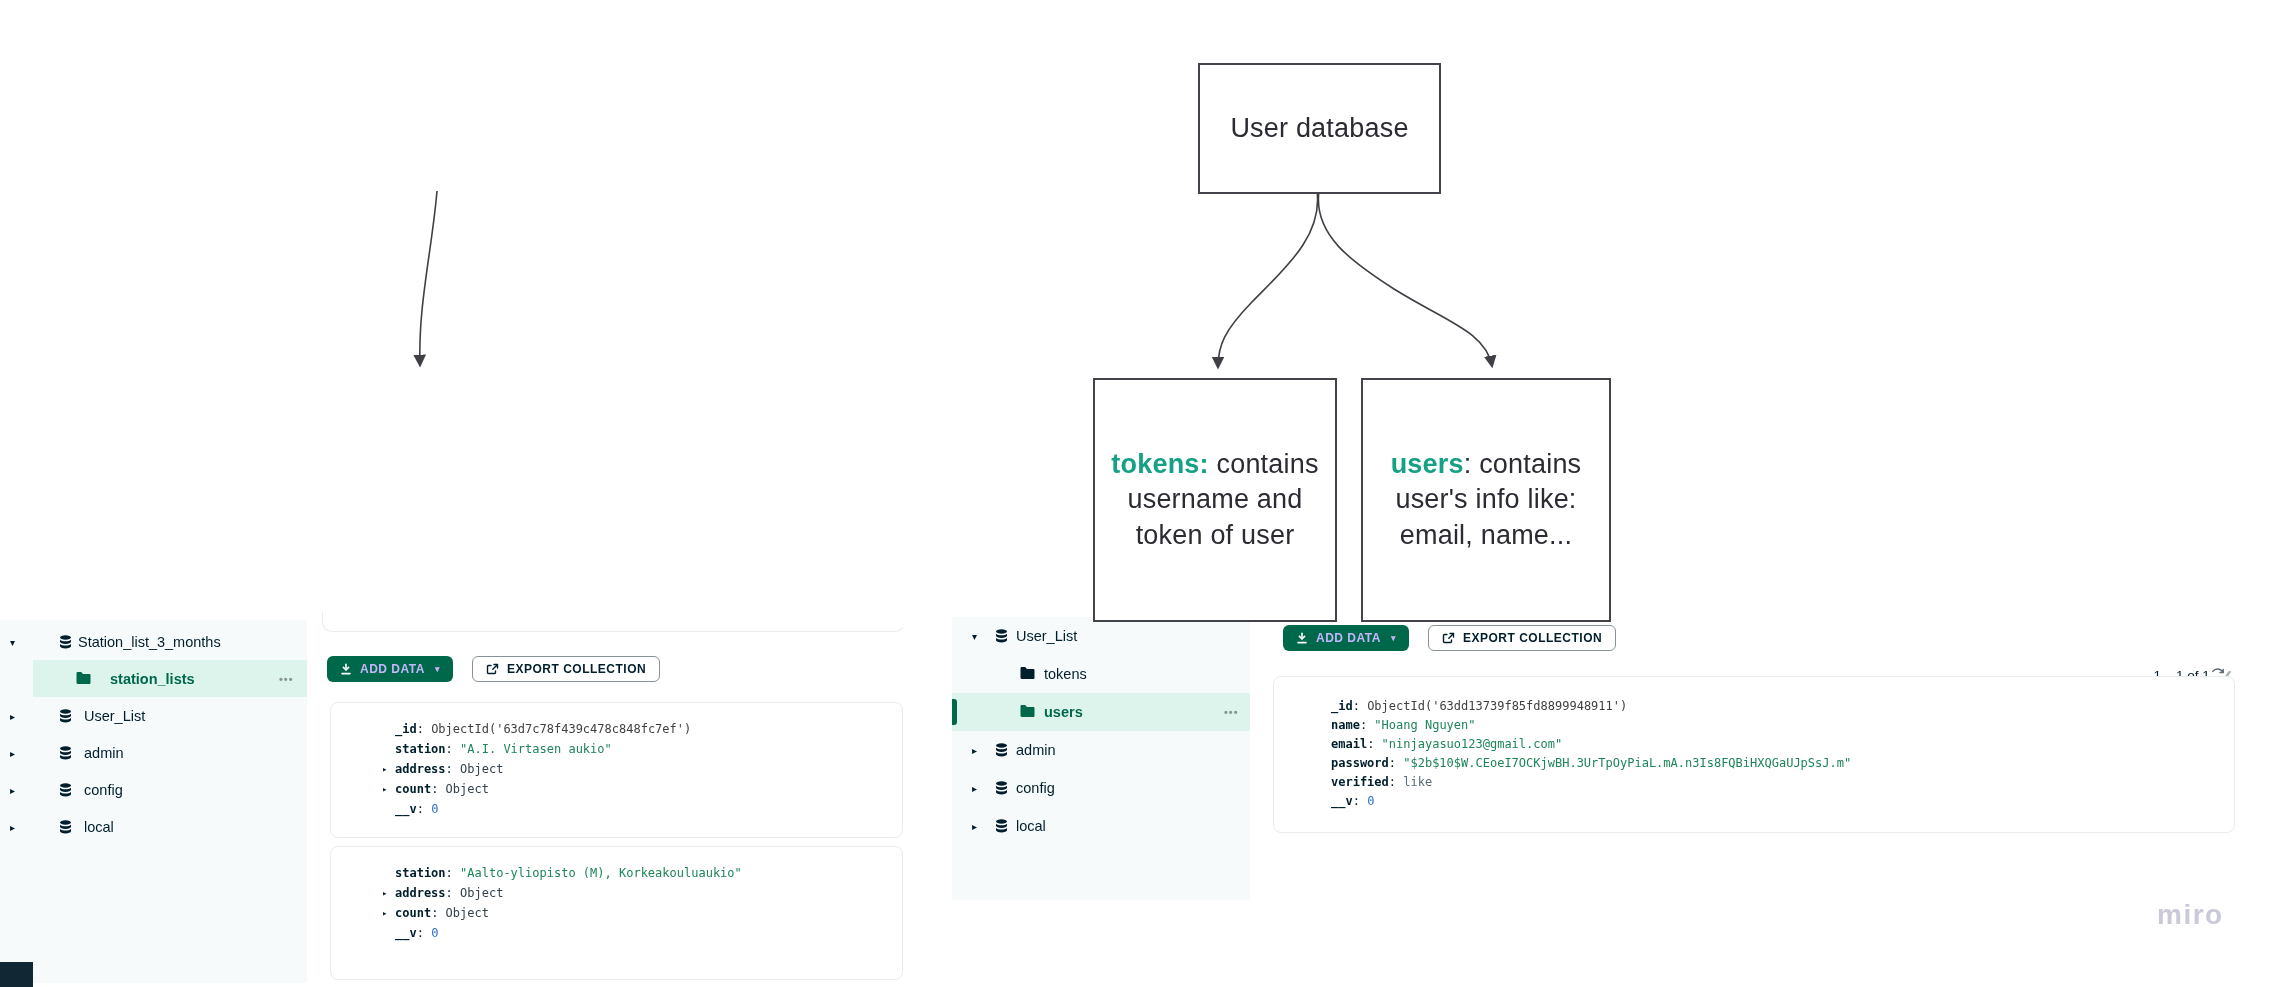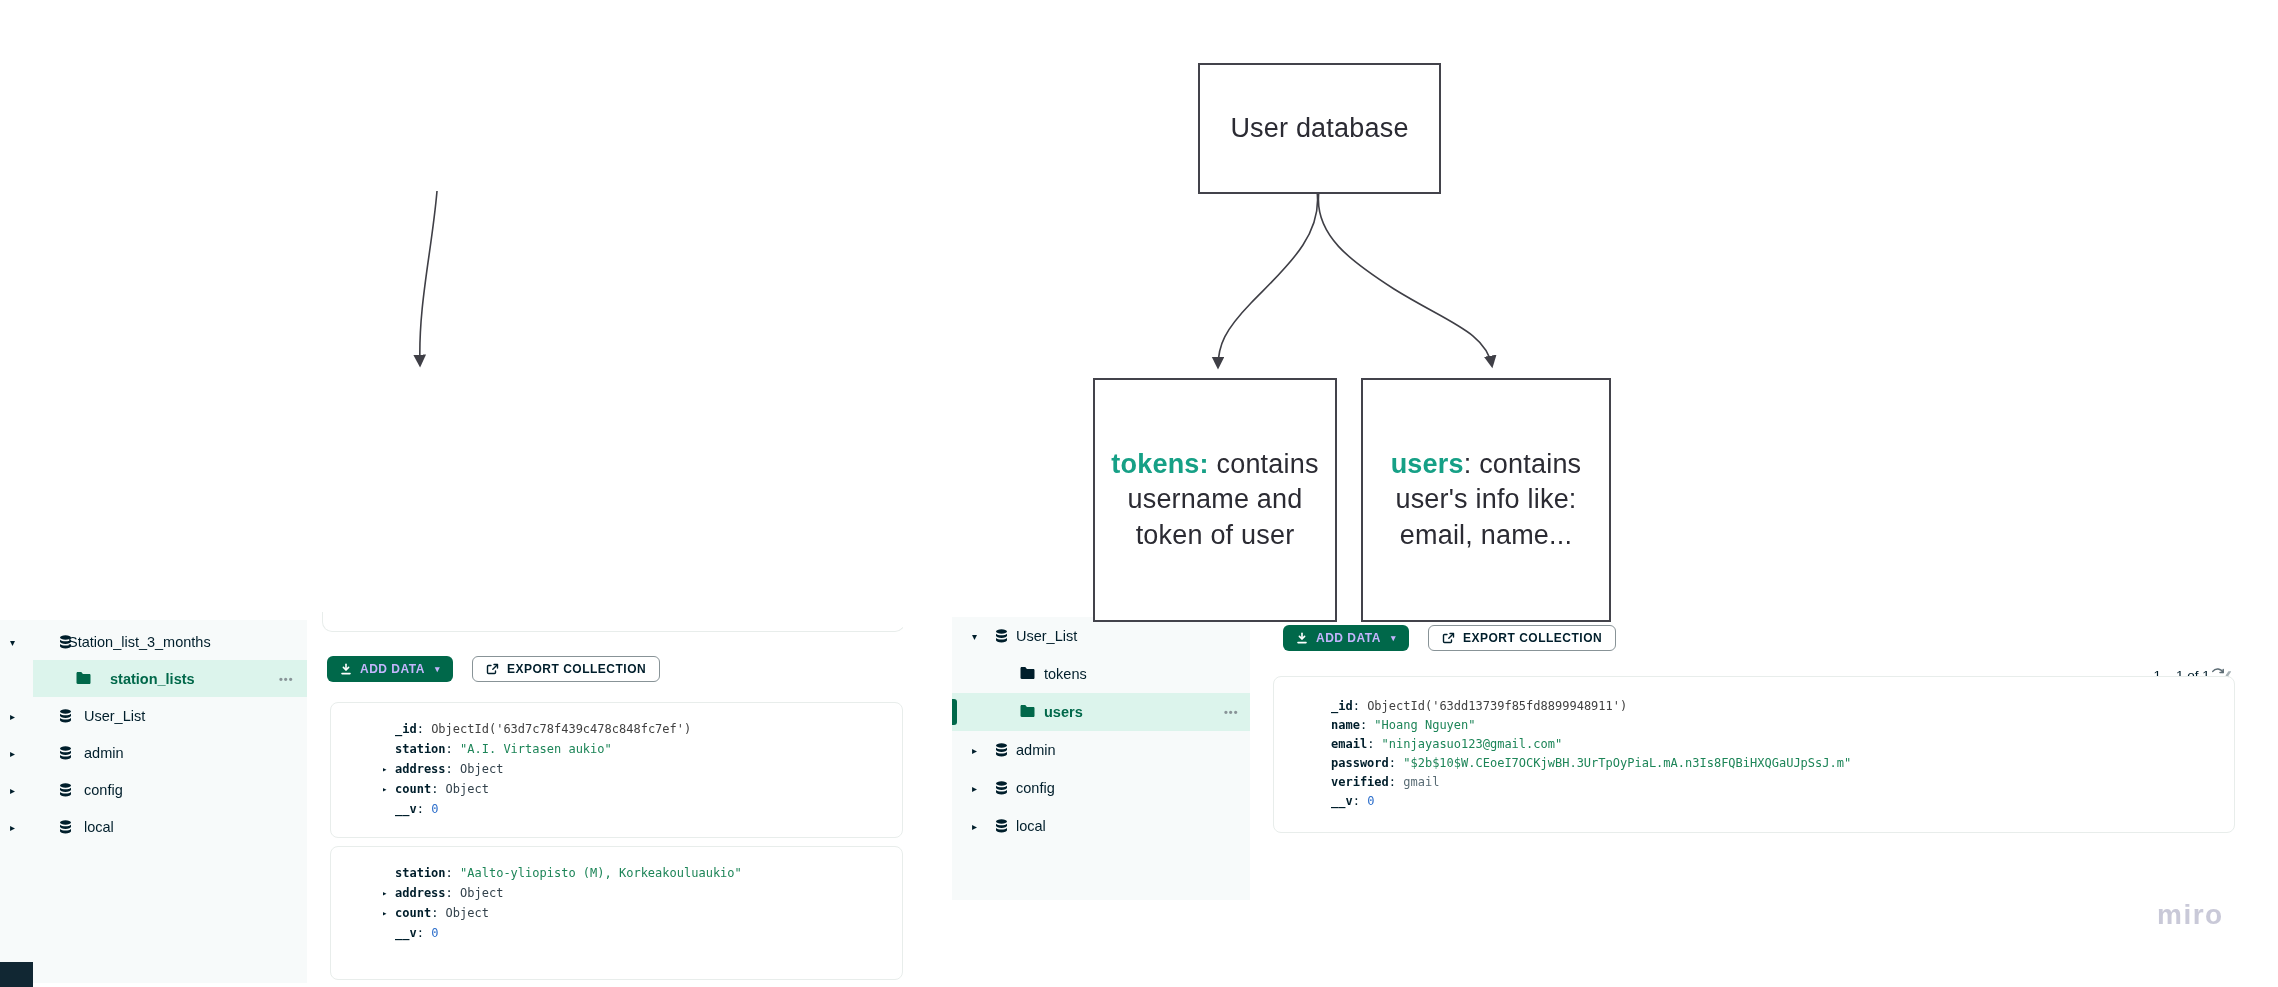--- a/index.html
+++ b/index.html
@@ -66,21 +66,21 @@
   <div class="compass" style="left:0;top:612px;width:903px;height:375px">
     <div class="cs-sidebar" style="left:0;top:8px;width:307px;height:363px">
       <div id="sb-left">
           <div class="cs-row" style="top: 3px; height: 37px;">
             <span class="sb-caret" style="left:10px">▾</span>
             <span class="sb-ico" style="left:58px"><svg width="15" height="15" viewBox="0 0 15 15" fill="#001e2b">
                 <ellipse cx="7.5" cy="3" rx="5.5" ry="2.2"></ellipse>
                 <path d="M2 5.2c1.2 1 3.2 1.5 5.5 1.5s4.3-.5 5.5-1.5v2c0 1.2-2.5 2.2-5.5 2.2S2 8.4 2 7.2z"></path>
                 <path d="M2 9.6c1.2 1 3.2 1.5 5.5 1.5s4.3-.5 5.5-1.5v2.2c0 1.2-2.5 2.2-5.5 2.2S2 13 2 11.8z"></path>
               </svg></span>
-            <span class="sb-label" style="left:68px">Station_list_3_months</span>
+            <span class="sb-label" style="left:78px">Station_list_3_months</span>
           </div>
           <div class="cs-row sb-hl" style="top: 40px; height: 37px; left: 33px;">
             <span class="sb-ico" style="left:43px"><svg width="15" height="13" viewBox="0 0 15 13" fill="#00684a">
                 <path d="M.5 1.8C.5 1.1 1 .5 1.7.5h3.6l1.6 2h6.4c.7 0 1.2.6 1.2 1.2v7.5c0 .7-.5 1.3-1.2 1.3H1.7C1 12.5.5 12 .5 11.3z"></path>
               </svg></span>
             <span class="sb-label on" style="left:77px">station_lists</span>
             <span class="sb-menu" style="left:246px">•••</span>
           </div>
           <div class="cs-row" style="top: 77px; height: 37px;">
             <span class="sb-caret" style="left:10px">▸</span>
@@ -249,21 +249,21 @@
           </svg>
       </span>
       <span class="pg-chev">‹</span>
     </div>
 
     <div class="doc-card lh19" id="doc-r0" style="left:321px;top:59px;width:962px;height:157px">
         <div class="doc-line" style="padding-left:57px"><span class="k">_id</span><span>: </span><span class="t-objectid">ObjectId('63dd13739f85fd8899948911')</span></div>
         <div class="doc-line" style="padding-left:57px"><span class="k">name</span><span>: </span><span class="t-string">"Hoang Nguyen"</span></div>
         <div class="doc-line" style="padding-left:57px"><span class="k">email</span><span>: </span><span class="t-string">"ninjayasuo123@gmail.com"</span></div>
         <div class="doc-line" style="padding-left:57px"><span class="k">password</span><span>: </span><span class="t-string">"$2b$10$W.CEoeI7OCKjwBH.3UrTpOyPiaL.mA.n3Is8FQBiHXQGaUJpSsJ.m"</span></div>
-        <div class="doc-line" style="padding-left:57px"><span class="k">verified</span><span>: </span><span class="t-boolean">gmail</span></div>
+        <div class="doc-line" style="padding-left:57px"><span class="k">verified</span><span>: </span><span class="t-boolean">like</span></div>
         <div class="doc-line" style="padding-left:57px"><span class="k">__v</span><span>: </span><span class="t-number">0</span></div>
       </div>
   </div>
 
   <svg class="connectors">
     <defs>
       <marker id="ah" markerWidth="9" markerHeight="9" refX="6.5" refY="4" orient="auto">
         <path d="M0 0 L8 4 L0 8 z" fill="#3f3f46"></path>
       </marker>
     </defs>

